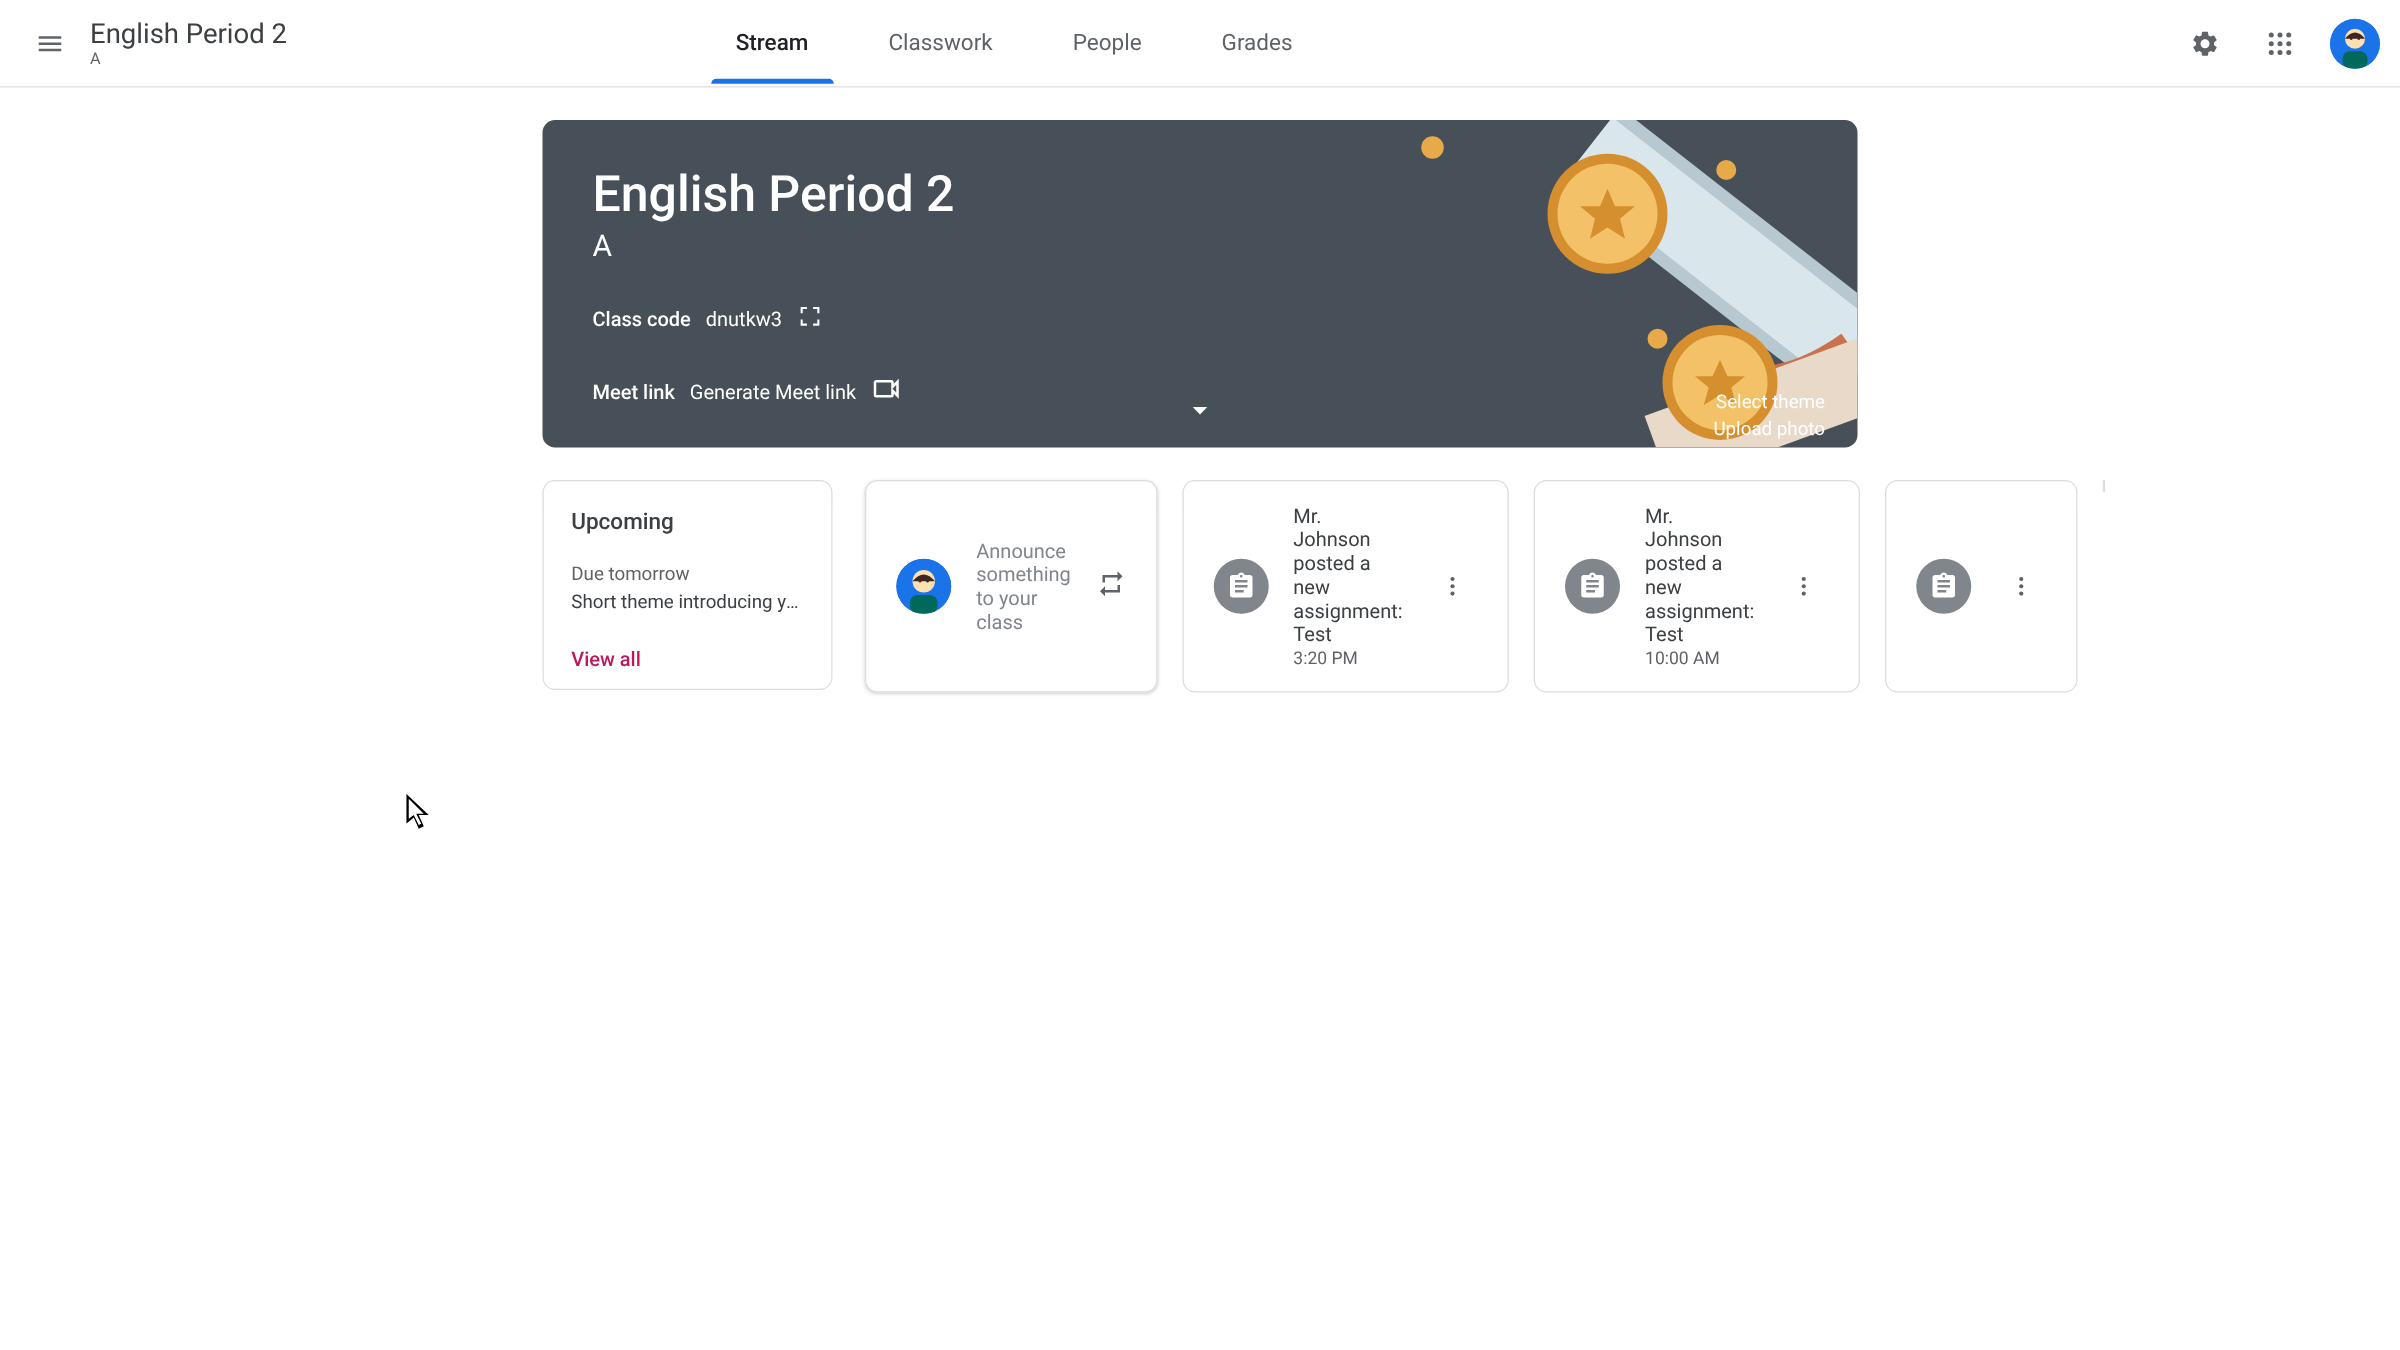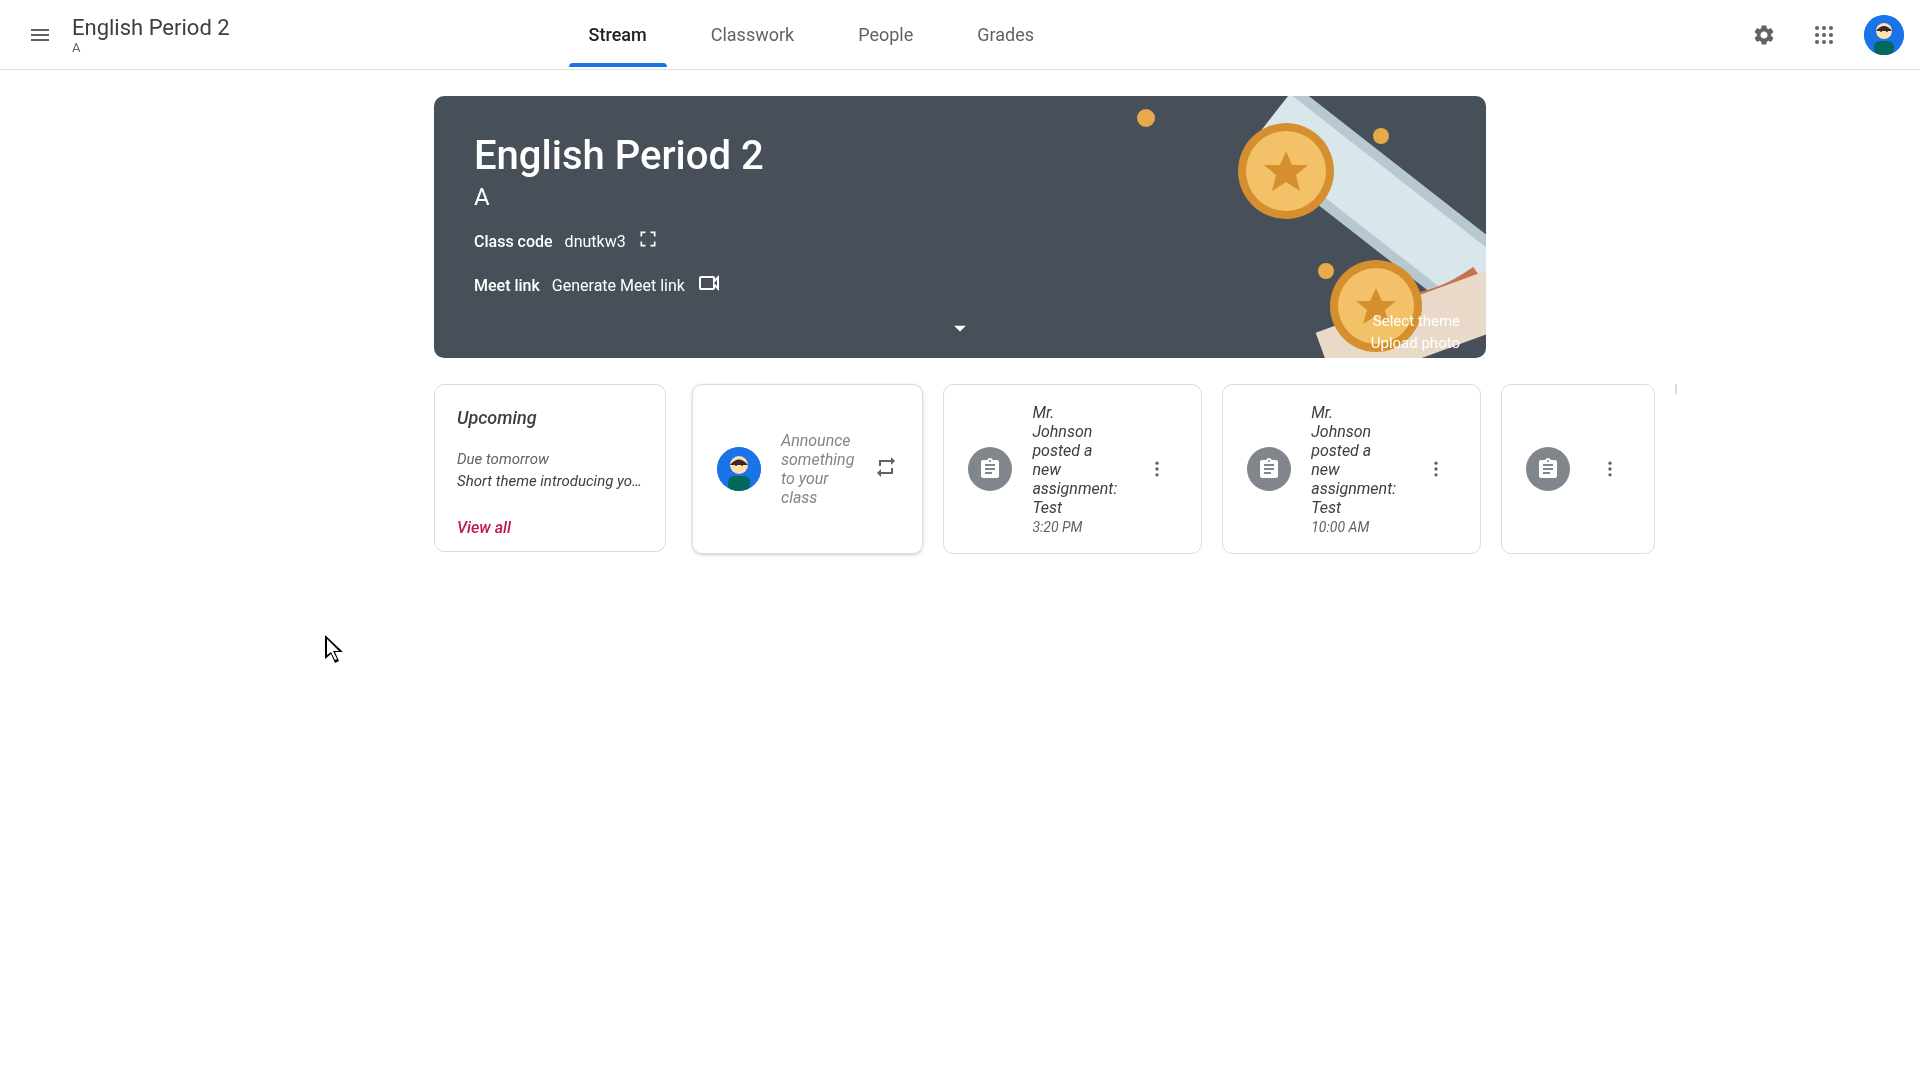--- a/index.html
+++ b/index.html
@@ -22,35 +22,35 @@
 .avatar { width: 40px; height: 40px; border-radius: 50%; background: #1a73e8; display: flex; align-items: center; justify-content: center; overflow: hidden; }
 .avatar svg { width: 40px; height: 40px; }
 
 
 .main { max-width: 1092px; margin: 26px auto 0; padding: 0 20px 40px; }
 
 
 .banner { position: relative; height: 262px; background: #475059; border-radius: 10px; overflow: hidden; padding: 36px 40px; color: #fff; }
 .banner-title { font-size: 40px; font-weight: 500; }
 .banner-section { font-size: 24px; margin-top: 4px; }
-.banner-row { display: flex; align-items: center; gap: 12px; margin-top: 18px; font-size: 16px; }
+.banner-row { display: flex; align-items: center; gap: 12px; margin-top: 32px; font-size: 16px; }
 .banner-row .label { font-weight: 500; }
 .banner-row .value { font-weight: 400; }
 .fullscreen-icon svg, .video-icon svg { width: 20px; height: 20px; fill: #fff; }
 .video-icon svg { width: 24px; height: 24px; }
 .banner-links { position: absolute; right: 26px; bottom: 4px; text-align: right; font-size: 15px; line-height: 22px; }
 .banner-links div { cursor: pointer; }
 .chevron-down { position: absolute; bottom: 12px; left: 50%; transform: translateX(-50%); cursor: pointer; }
 .chevron-down svg { width: 28px; height: 28px; fill: #fff; }
 
 
 .banner-art { position: absolute; right: 0; top: 0; width: 560px; height: 100%; overflow: hidden; }
 
 
-.content { display: flex; gap: 26px; margin-top: 26px; font-style: italic; }
+.content { display: flex; gap: 26px; margin-top: 26px; }
 .sidebar { width: 232px; flex-shrink: 0; }
 .upcoming-card { border: 1px solid #dadce0; border-radius: 10px; padding: 22px 22px 14px; }
 .upcoming-title { font-size: 18px; font-weight: 500; color: #3c4043; margin-bottom: 22px; }
 .due-label { font-size: 15px; color: #5f6368; margin-bottom: 4px; }
 .due-item { font-size: 15px; color: #3c4043; white-space: nowrap; overflow: hidden; text-overflow: ellipsis; }
 .view-all { text-align: left; margin-top: 28px; font-size: 16px; color: #be185d; cursor: pointer; font-weight: 500; }
 
 .stream { flex: 1; display: flex; flex-direction: row; gap: 20px; }
 .announce-card { border: 1px solid #dadce0; border-radius: 10px; padding: 18px 24px; display: flex; align-items: center; gap: 20px; box-shadow: 0 1px 2px rgba(60,64,67,.15), 0 1px 3px 1px rgba(60,64,67,.08); cursor: pointer; }
 .announce-avatar { width: 44px; height: 44px; border-radius: 50%; background: #1a73e8; flex-shrink: 0; overflow: hidden; }

